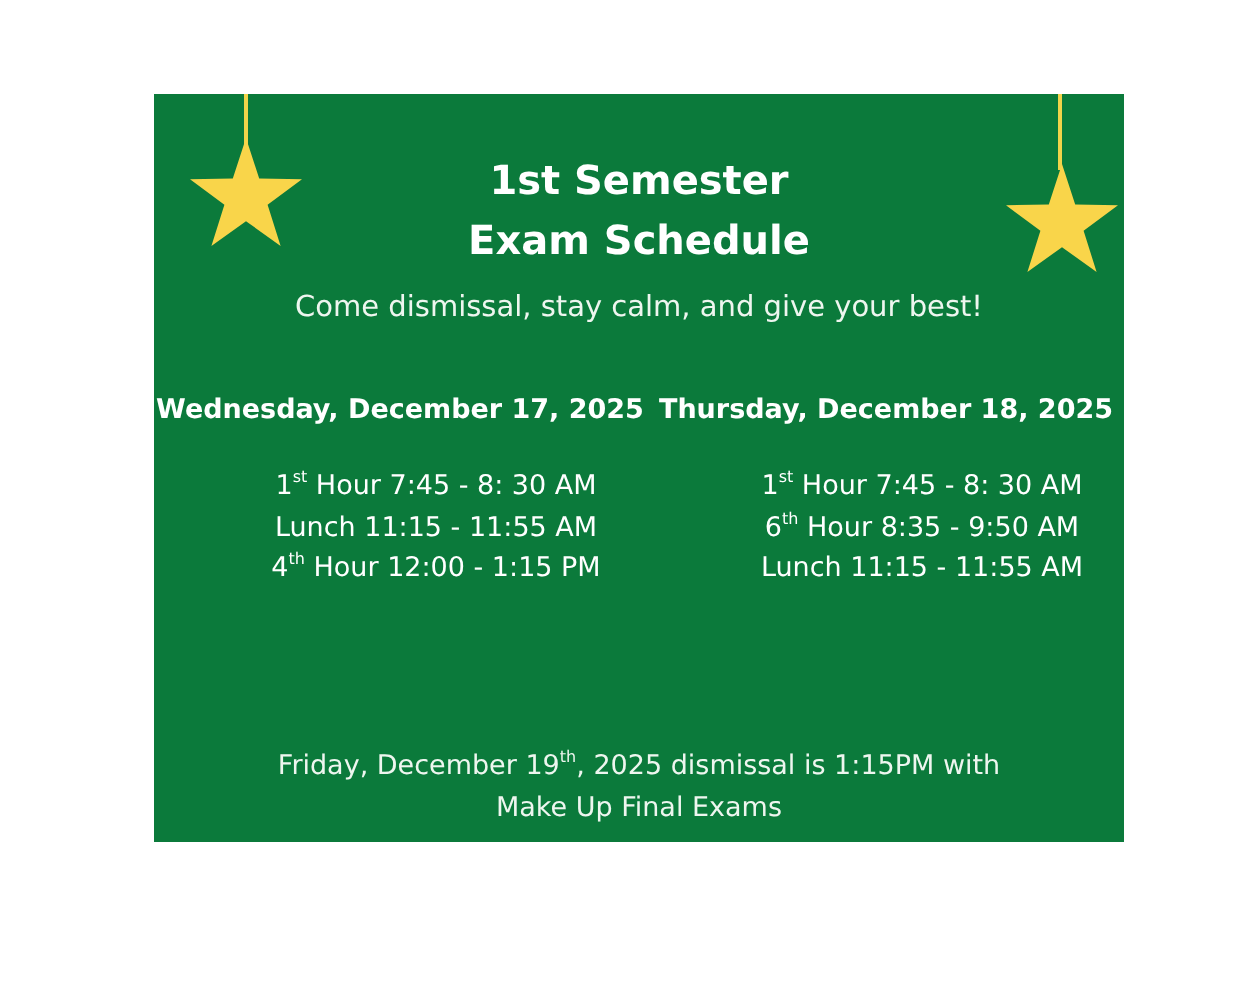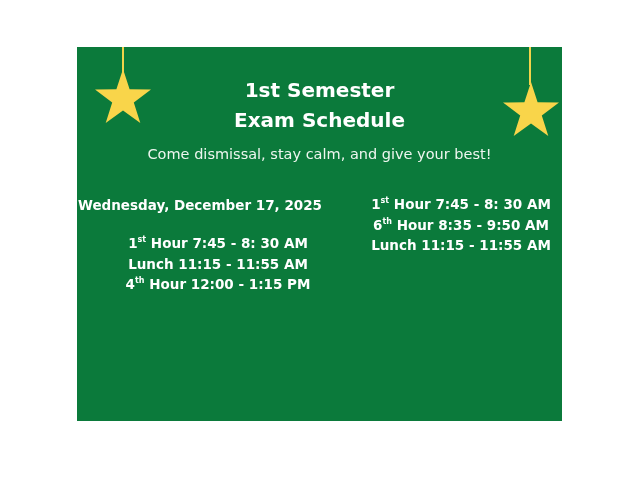--- a/index.html
+++ b/index.html
@@ -4,21 +4,21 @@
 <style>
   html, body { margin: 0; padding: 0; }
   body { width: 618px; height: 500px; background: #ffffff; position: relative; overflow: hidden; font-family: "DejaVu Sans", "Liberation Sans", sans-serif; }
   .panel { position: absolute; left: 77px; top: 47px; width: 485px; height: 374px; background: #0b7a3b; color: #ffffff; }
   .string { position: absolute; width: 2px; background: #f2d44a; }
   .star { position: absolute; }
   .title { position: absolute; left: 0; width: 100%; text-align: center; font-weight: bold; font-size: 20px; line-height: 30px; }
   .tagline { position: absolute; left: 0; width: 100%; top: 99px; text-align: center; font-size: 14.5px; color: #eef6ef; }
   .day { position: absolute; top: 147px; text-align: center; }
   .day-title { font-weight: bold; font-size: 13.5px; line-height: 22px; margin-bottom: 17px; white-space: nowrap; }
-  .slot { font-weight: bold; font-size: 13.5px; line-height: 20.5px; white-space: nowrap; padding-left: 36px; }
+  .slot { font-weight: normal; font-size: 13.5px; line-height: 20.5px; white-space: nowrap; padding-left: 36px; }
   .slot sup { font-size: 8px; vertical-align: 6px; line-height: 0; }
   .footer { position: absolute; left: 0; width: 100%; top: 326px; text-align: center; font-size: 13.5px; line-height: 21px; color: #eef6ef; }
   .footer sup { font-size: 8px; vertical-align: 6px; line-height: 0; }
 </style>
 </head>
 <body>
 
 <div class="panel">
 
   <div class="string" style="left:45px; top:0; height:26px;"></div>
@@ -36,18 +36,23 @@
   <div class="tagline">Come dismissal, stay calm, and give your best!</div>
 
   <div class="day" style="left:0; width:246px;">
     <div class="day-title">Wednesday, December 17, 2025</div>
     <div class="slot"><span>1</span><sup>st</sup><span> Hour 7:45 - 8: 30 AM</span></div>
     <div class="slot"><span>Lunch 11:15 - 11:55 AM</span></div>
     <div class="slot"><span>4</span><sup>th</sup><span> Hour  12:00 - 1:15 PM</span></div>
   </div>
 
   <div class="day" style="left:250px; width:232px;">
+    <div class="day-title">Thursday, December 18, 2025</div>
     <div class="slot"><span>1</span><sup>st</sup><span> Hour 7:45 - 8: 30 AM</span></div>
     <div class="slot"><span>6</span><sup>th</sup><span> Hour 8:35 - 9:50 AM</span></div>
     <div class="slot"><span>Lunch 11:15 - 11:55 AM</span></div>
   </div>
 
+  <div class="footer">
+    <div><span>Friday, December 19</span><sup>th</sup><span>, 2025 dismissal is 1:15PM with</span></div>
+    <div>Make Up Final Exams</div>
+  </div>
 </div>
 
 </body></html>

